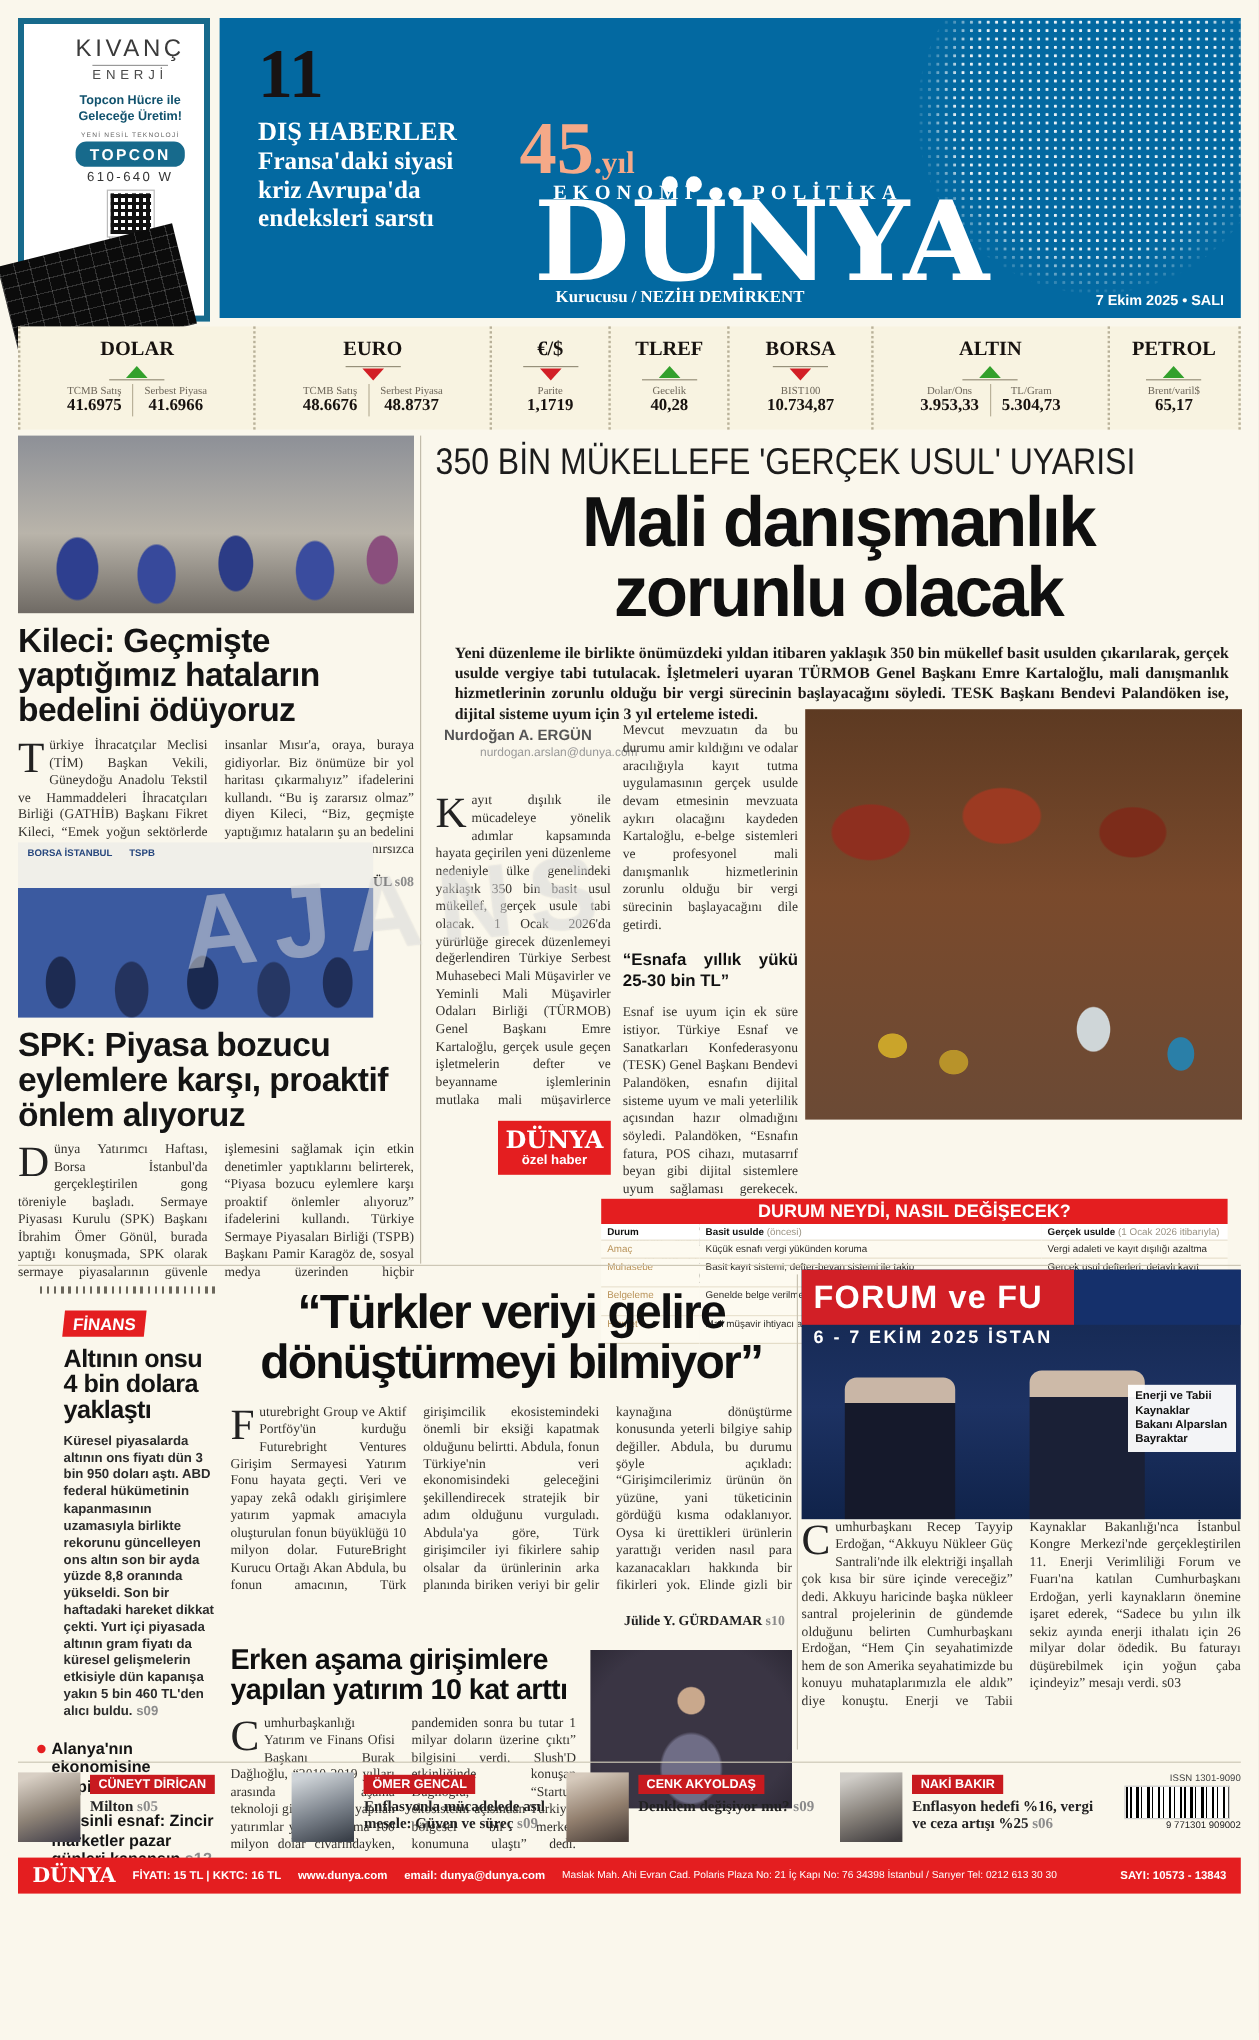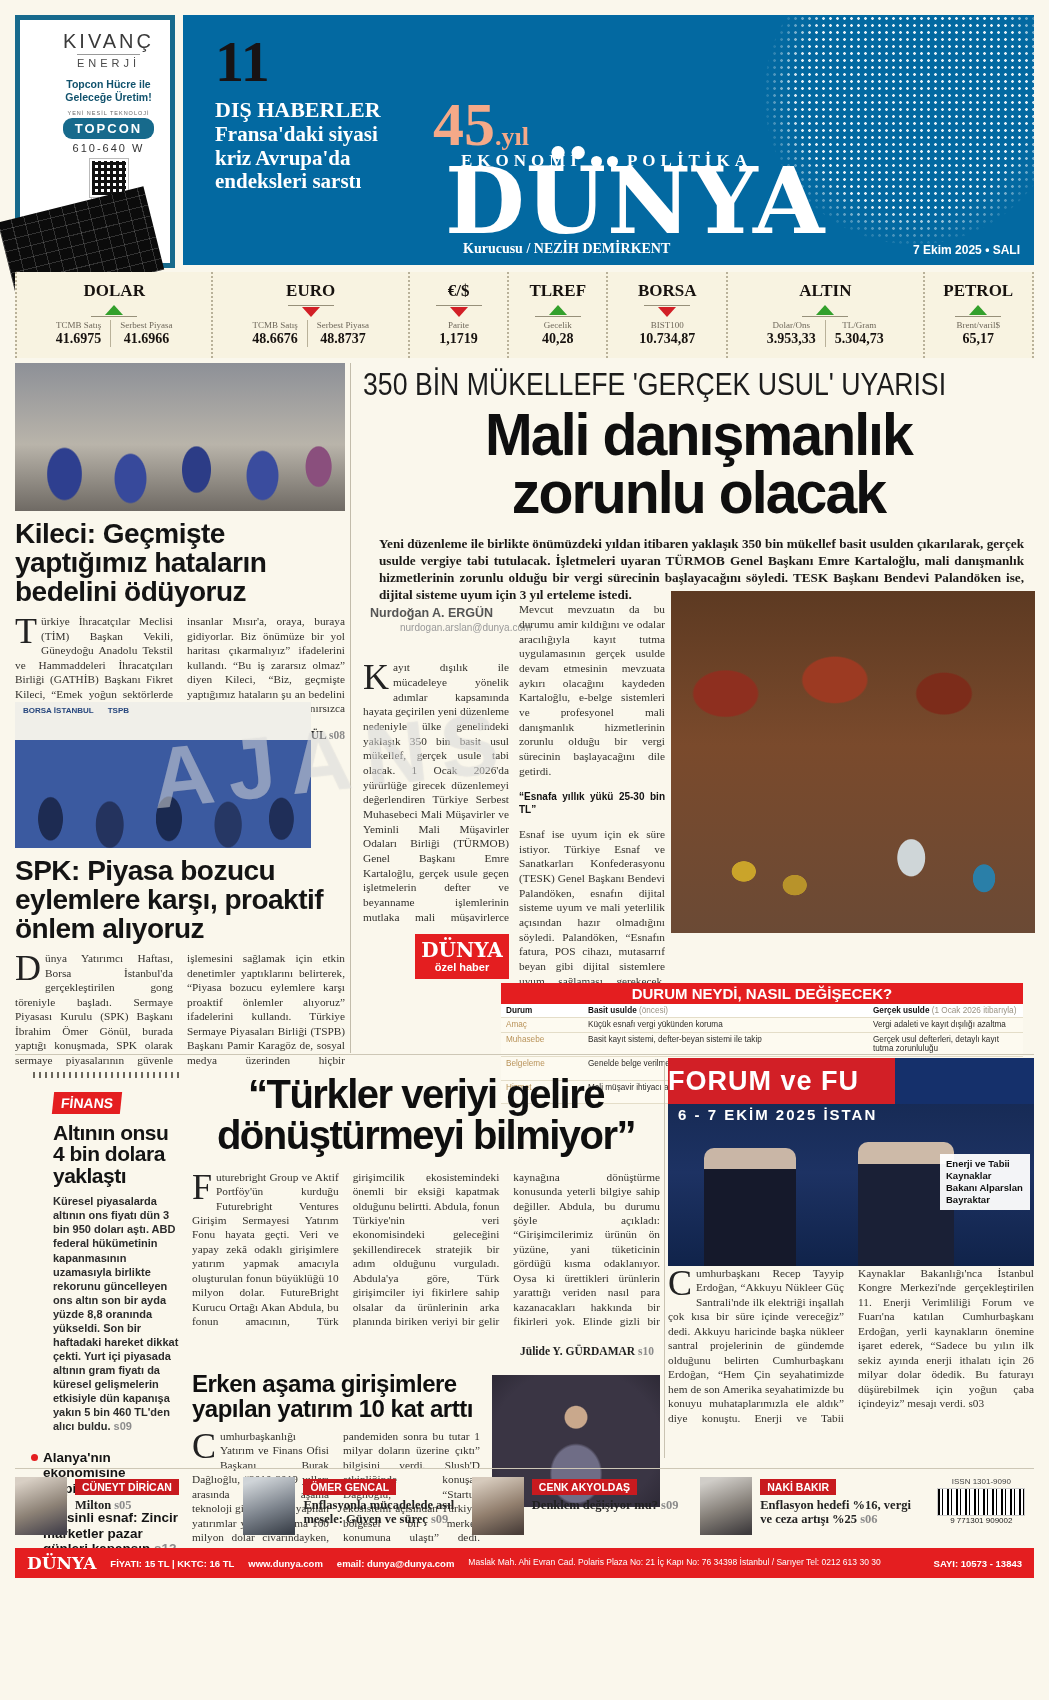--- a/index.html
+++ b/index.html
@@ -79,24 +79,24 @@
   .lede{font-weight:bold;font-size:13.2px;line-height:1.3;text-align:justify;margin:12px 10px 0 16px;color:#1c1a18;}
   .srow{position:absolute;left:12px;top:228px;right:0;}
   .scol{position:absolute;font-size:11.3px;line-height:1.3;text-align:justify;color:#33312d;}
   .bylinecard{display:flex;gap:7px;align-items:flex-start;margin-bottom:8px;}
   .avatar{width:52px;height:58px;background:linear-gradient(160deg,#cfc5bb 15%,#8d7a6d 55%,#3c3a45 90%);}
   .bl-name{font-family:"Liberation Sans",sans-serif;font-weight:bold;font-size:12.5px;color:#555;margin-top:14px;}
   .bl-mail{font-family:"Liberation Sans",sans-serif;font-size:10px;color:#999;margin-left:30px;}
   .ozel{width:86px;margin:10px 0 0 auto;background:#e41e20;color:#fff;text-align:center;padding:6px 4px 5px;}
   .ozel .oz1{font-family:"DejaVu Serif",serif;font-weight:bold;font-size:20px;line-height:1;}
   .ozel .oz2{font-family:"Liberation Sans",sans-serif;font-weight:bold;font-size:11px;}
-  .subhead{font-family:"Liberation Sans",sans-serif;font-weight:bold;font-size:10px;margin:7px 0 3px;color:#111;}
-
-  
-  .itable{position:absolute;left:150px;top:620px;width:522px;font-family:"Liberation Sans",sans-serif;}
+  .subhead{font-family:"Liberation Sans",sans-serif;font-weight:bold;font-size:14px;margin:7px 0 3px;color:#111;}
+
+  
+  .itable{position:absolute;left:150px;top:636px;width:522px;font-family:"Liberation Sans",sans-serif;}
   .it-head{background:#e41e20;color:#fff;font-weight:bold;font-size:15px;text-align:center;padding:2px 0;letter-spacing:0;}
   .it-grid{display:grid;grid-template-columns:82px 285px 155px;font-size:8.2px;line-height:1.15;}
   .it-grid > div{padding:2px 5px;border-bottom:1px solid #e4ddc8;background:#fdfaf0;}
   .it-grid .hrow{font-weight:bold;color:#111;background:#fff;}
   .it-note{color:#9a9383;font-weight:normal;}
   .rlabel{color:#b9935a;}
 
   
   .fin{left:15px;top:1062px;width:168px;}
   .dotrule{height:6px;background:repeating-linear-gradient(90deg,#6b675c 0 2px,transparent 2px 6px);}
@@ -113,33 +113,33 @@
   .quotehl{font-family:"Liberation Sans",sans-serif;font-weight:bold;font-size:40px;line-height:1.02;letter-spacing:-1.5px;color:#0f0f0f;text-align:center;margin:16px 0 14px;}
   .erk-hl{font-family:"Liberation Sans",sans-serif;font-weight:bold;font-size:24px;line-height:1.05;letter-spacing:-.5px;color:#0f0f0f;margin:14px 0 8px;width:288px;}
   .erk-wrap{position:relative;margin-top:6px;}
   .erk-body{width:288px;}
   .erk-photo{position:absolute;right:0;top:4px;width:168px;height:132px;}
 
   
   .nuk{left:668px;top:1058px;width:366px;}
   .vline{position:absolute;left:664px;top:1062px;height:396px;border-left:1px solid #c9c3b2;}
   .forum-photo{width:366px;height:208px;background:linear-gradient(180deg,#13264d 0%,#1d3263 55%,#10234a 100%);}
-  .forum-strip{position:absolute;left:0;top:0;right:0;height:46px;background:linear-gradient(90deg,#d21f26 0 62%,#15306b 62% 100%);display:flex;align-items:center;box-sizing:border-box;}
+  .forum-strip{position:absolute;left:0;top:0;right:0;height:46px;background:linear-gradient(90deg,#d21f26 0 62%,#15306b 62% 100%);display:flex;align-items:center;padding-left:10px;box-sizing:border-box;}
   .forum-t1{font-family:"Liberation Sans",sans-serif;font-weight:bold;font-size:27px;color:#fff;letter-spacing:1px;}
   .forum-t2{position:absolute;left:10px;top:48px;font-family:"Liberation Sans",sans-serif;font-weight:bold;font-size:15px;color:#fff;letter-spacing:2px;}
   .person{position:absolute;border-radius:10px 10px 0 0;}
   .nuk-hl{font-family:"Liberation Sans",sans-serif;font-weight:bold;font-size:24px;line-height:1.05;letter-spacing:-.5px;color:#0f0f0f;margin:10px 0 8px;}
 
   
   .colstrip{left:15px;top:1468px;width:1019px;height:70px;border-top:1px solid #cdc7b6;display:flex;align-items:flex-start;padding-top:8px;box-sizing:border-box;gap:10px;}
   .colm{display:flex;gap:8px;width:228px;}
   .colm-ph{width:52px;height:58px;flex:none;}
   .colm-name{display:inline-block;background:#c81a1f;color:#fff;font-family:"Liberation Sans",sans-serif;font-weight:bold;font-size:10.5px;padding:2px 7px;margin-bottom:4px;}
   .colm-quote{font-family:"Liberation Serif",serif;font-weight:bold;font-size:12.5px;line-height:1.1;color:#222;}
-  .issn{margin-left:auto;text-align:center;width:110px;}
+  .issn{margin-left:auto;text-align:right;width:110px;}
   .issn-t{font-family:"Liberation Sans",sans-serif;font-size:8px;color:#444;}
   .barcode{width:86px;height:26px;margin:2px auto 0;background:repeating-linear-gradient(90deg,#000 0 2px,#fff 2px 4px,#000 4px 5px,#fff 5px 9px);border:1px solid #ccc;}
   .barcode-num{font-family:"Liberation Sans",sans-serif;font-size:8px;color:#222;}
 
   
   .foot{left:15px;top:1548px;width:1019px;height:30px;background:#e41e20;color:#fff;display:flex;align-items:center;padding:0 12px;box-sizing:border-box;gap:14px;font-family:"Liberation Sans",sans-serif;}
   .foot .fbrand{font-family:"DejaVu Serif",serif;font-weight:bold;font-size:17px;}
   .foot .fitem{font-weight:bold;font-size:9.5px;white-space:nowrap;}
 
   .wm{left:150px;top:690px;width:760px;font-family:"Liberation Sans",sans-serif;font-weight:bold;font-size:86px;letter-spacing:14px;color:rgba(255,255,255,.38);text-shadow:0 0 1px rgba(120,120,120,.25);transform:rotate(-6deg);pointer-events:none;}

